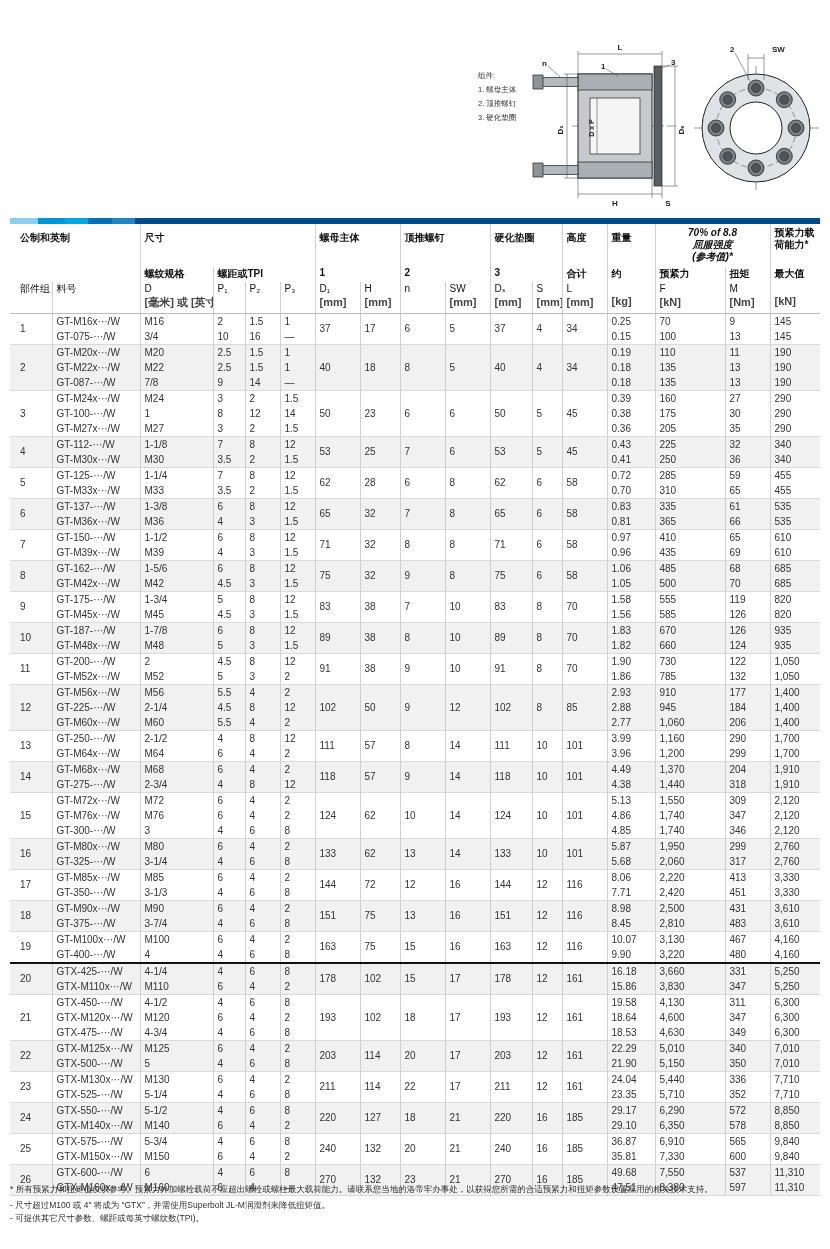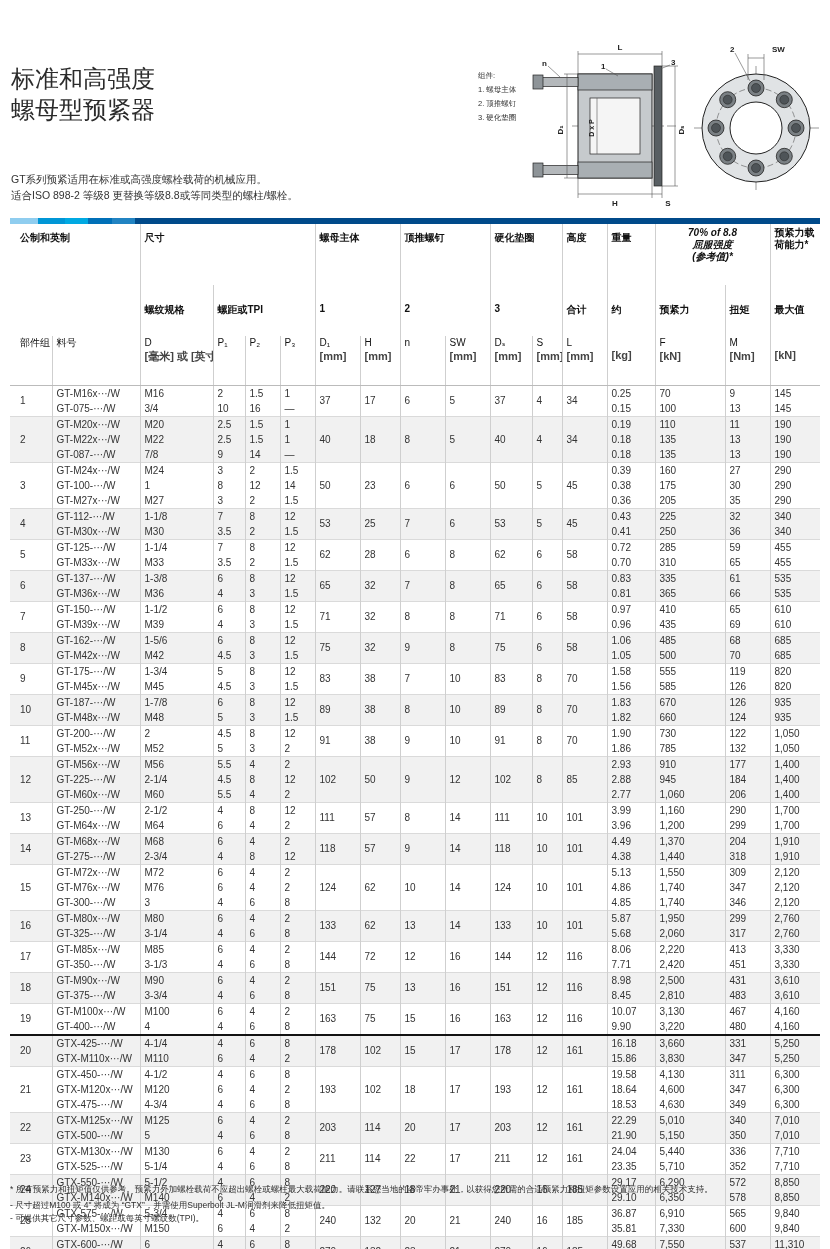--- a/index.html
+++ b/index.html
@@ -22,21 +22,21 @@
   .dim{stroke:#555;stroke-width:0.6;fill:none;}
   .cline{stroke:#555;stroke-width:0.6;fill:none;stroke-dasharray:11 3 2 3;}
 
   
   .spec{position:absolute;left:10px;top:218px;width:810px;}
   .bar{display:flex;height:6px;width:810px;}
   .bar div{height:6px;}
   .spec-table{border-collapse:collapse;table-layout:fixed;width:810px;border-bottom:1px solid #d8d8d8;}
   .spec-table th,.spec-table td{border-right:1px solid #cfcfcf;overflow:hidden;white-space:nowrap;}
   .spec-table th:last-child,.spec-table td:last-child{border-right:none;}
-  thead th{text-align:left;vertical-align:top;font-size:10px;color:#111;padding:18px 4px;}
+  thead th{text-align:left;vertical-align:top;font-size:10px;color:#111;padding:0 4px;}
   .sec-row th{font-weight:bold;height:36px;padding-top:7px;}
   .sec-row .center{text-align:center;line-height:1.18;padding-top:3px;font-style:italic;}
   .sec-row .two-line{line-height:1.18;padding-top:3px;}
   .sub-row th{font-weight:bold;height:15px;}
   .sub-row .center{text-align:left;}
   .sym-row th{height:30px;border-bottom:1px solid #bbb;padding-top:1px;}
   .sym{font-weight:normal;display:block;line-height:1.25;}
   .unit{font-weight:bold;font-size:11px;color:#444;display:block;line-height:1.25;}
   .pad-l{padding-left:10px !important;}
   tbody td{font-size:10px;color:#333;height:15px;line-height:12px;padding:0 4px;vertical-align:middle;}
@@ -50,28 +50,20 @@
   .notes{position:absolute;left:10px;top:1183px;width:812px;font-size:8.5px;line-height:1.55;color:#2e2e2e;}
   .notes p{margin:0;}
   .notes p.first{margin-bottom:3px;}
 </style>
 </head>
 <body>
 
 <div class="page">
 
   <div class="brand">
-    <div class="brand-sub">
-      <div>标准和高强度</div>
-      <div>螺母型预紧器</div>
-    </div>
-  </div>
-  <div class="desc">
-    <div>GT系列预紧适用在标准或高强度螺栓载荷的机械应用。</div>
-    <div>适合ISO 898-2 等级8 更替换等级8.8或等同类型的螺柱/螺栓。</div>
   </div>
 
   <div class="diagram">
     <svg width="352" height="172" viewBox="0 0 352 172">
 
       <g>
         <text x="2" y="38" class="leg">组件:</text>
         <text x="2" y="52" class="leg">1. 螺母主体</text>
         <text x="2" y="66" class="leg">2. 顶推螺钉</text>
         <text x="2" y="80" class="leg">3. 硬化垫圈</text>
@@ -852,21 +844,21 @@
             <td rowspan="2">151</td>
             <td rowspan="2">12</td>
             <td rowspan="2">116</td>
             <td>8.98</td>
             <td>2,500</td>
             <td>431</td>
             <td>3,610</td>
           </tr>
           <tr class="shade">
             <td class="c-pn">GT-375-···/W</td>
-            <td>3-3/4</td>
+            <td>3-7/4</td>
             <td>4</td>
             <td>6</td>
             <td>8</td>
             <td>8.45</td>
             <td>2,810</td>
             <td>483</td>
             <td>3,610</td>
           </tr>
           <tr class="group-start">
             <td rowspan="2" class="c-group">19</td>

